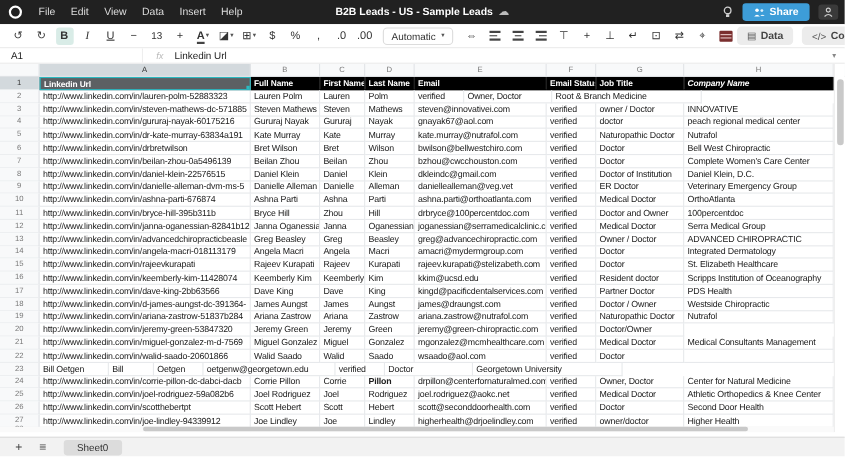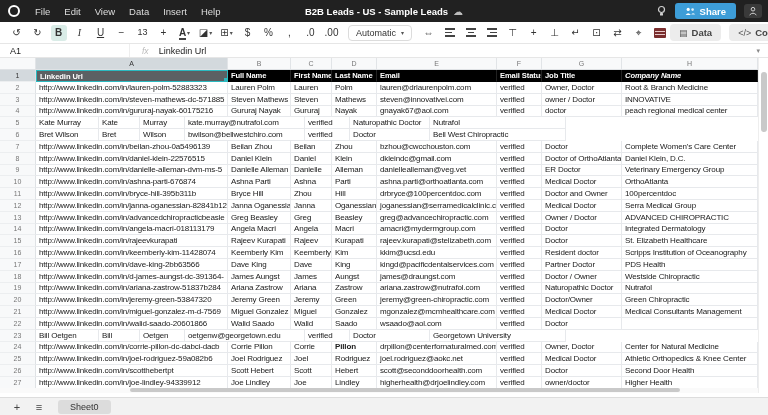--- a/index.html
+++ b/index.html
@@ -216,21 +216,20 @@
           <div class="cell" style="width: 45px;">Email Status</div>
           <div class="cell" style="width: 80px;">Job Title</div>
           <div class="cell" style="width: 136px; font-style: italic;">Company Name</div>
         </div>
         <div class="row">
           <div class="rowno" style="width: 36px;">2</div>
           <div class="cell" style="width: 192px;">http://www.linkedin.com/in/lauren-polm-52883323</div>
           <div class="cell" style="width: 63px;">Lauren Polm</div>
           <div class="cell" style="width: 41px;">Lauren</div>
           <div class="cell" style="width: 45px;">Polm</div>
-          <div class="cell" style="width: 120px;">lauren@drlaurenpolm.com</div>
           <div class="cell" style="width: 45px;">verified</div>
           <div class="cell" style="width: 80px;">Owner, Doctor</div>
           <div class="cell" style="width: 136px;">Root &amp; Branch Medicine</div>
         </div>
         <div class="row">
           <div class="rowno" style="width: 36px;">3</div>
           <div class="cell" style="width: 192px;">http://www.linkedin.com/in/steven-mathews-dc-571885</div>
           <div class="cell" style="width: 63px;">Steven Mathews</div>
           <div class="cell" style="width: 41px;">Steven</div>
           <div class="cell" style="width: 45px;">Mathews</div>
@@ -245,30 +244,32 @@
           <div class="cell" style="width: 63px;">Gururaj Nayak</div>
           <div class="cell" style="width: 41px;">Gururaj</div>
           <div class="cell" style="width: 45px;">Nayak</div>
           <div class="cell" style="width: 120px;">gnayak67@aol.com</div>
           <div class="cell" style="width: 45px;">verified</div>
           <div class="cell" style="width: 80px;">doctor</div>
           <div class="cell" style="width: 136px;">peach regional medical center</div>
         </div>
         <div class="row">
           <div class="rowno" style="width: 36px;">5</div>
+          <div class="cell" style="width: 192px;">http://www.linkedin.com/in/dr-kate-murray-63834a191</div>
           <div class="cell" style="width: 63px;">Kate Murray</div>
           <div class="cell" style="width: 41px;">Kate</div>
           <div class="cell" style="width: 45px;">Murray</div>
           <div class="cell" style="width: 120px;">kate.murray@nutrafol.com</div>
           <div class="cell" style="width: 45px;">verified</div>
           <div class="cell" style="width: 80px;">Naturopathic Doctor</div>
           <div class="cell" style="width: 136px;">Nutrafol</div>
         </div>
         <div class="row">
           <div class="rowno" style="width: 36px;">6</div>
+          <div class="cell" style="width: 192px;">http://www.linkedin.com/in/drbretwilson</div>
           <div class="cell" style="width: 63px;">Bret Wilson</div>
           <div class="cell" style="width: 41px;">Bret</div>
           <div class="cell" style="width: 45px;">Wilson</div>
           <div class="cell" style="width: 120px;">bwilson@bellwestchiro.com</div>
           <div class="cell" style="width: 45px;">verified</div>
           <div class="cell" style="width: 80px;">Doctor</div>
           <div class="cell" style="width: 136px;">Bell West Chiropractic</div>
         </div>
         <div class="row">
           <div class="rowno" style="width: 36px;">7</div>
@@ -282,21 +283,21 @@
           <div class="cell" style="width: 136px;">Complete Women's Care Center</div>
         </div>
         <div class="row">
           <div class="rowno" style="width: 36px;">8</div>
           <div class="cell" style="width: 192px;">http://www.linkedin.com/in/daniel-klein-22576515</div>
           <div class="cell" style="width: 63px;">Daniel Klein</div>
           <div class="cell" style="width: 41px;">Daniel</div>
           <div class="cell" style="width: 45px;">Klein</div>
           <div class="cell" style="width: 120px;">dkleindc@gmail.com</div>
           <div class="cell" style="width: 45px;">verified</div>
-          <div class="cell" style="width: 80px;">Doctor of OrthoAtlanta</div>
+          <div class="cell" style="width: 80px;">Doctor of Institution</div>
           <div class="cell" style="width: 136px;">Daniel Klein, D.C.</div>
         </div>
         <div class="row">
           <div class="rowno" style="width: 36px;">9</div>
           <div class="cell" style="width: 192px;">http://www.linkedin.com/in/danielle-alleman-dvm-ms-5</div>
           <div class="cell" style="width: 63px;">Danielle Alleman</div>
           <div class="cell" style="width: 41px;">Danielle</div>
           <div class="cell" style="width: 45px;">Alleman</div>
           <div class="cell" style="width: 120px;">daniellealleman@veg.vet</div>
           <div class="cell" style="width: 45px;">verified</div>
@@ -415,21 +416,20 @@
         </div>
         <div class="row">
           <div class="rowno" style="width: 36px;">20</div>
           <div class="cell" style="width: 192px;">http://www.linkedin.com/in/jeremy-green-53847320</div>
           <div class="cell" style="width: 63px;">Jeremy Green</div>
           <div class="cell" style="width: 41px;">Jeremy</div>
           <div class="cell" style="width: 45px;">Green</div>
           <div class="cell" style="width: 120px;">jeremy@green-chiropractic.com</div>
           <div class="cell" style="width: 45px;">verified</div>
           <div class="cell" style="width: 80px;">Doctor/Owner</div>
-          <div class="cell" style="width: 136px;">Green Chiropractic</div>
         </div>
         <div class="row">
           <div class="rowno" style="width: 36px;">21</div>
           <div class="cell" style="width: 192px;">http://www.linkedin.com/in/miguel-gonzalez-m-d-7569</div>
           <div class="cell" style="width: 63px;">Miguel Gonzalez</div>
           <div class="cell" style="width: 41px;">Miguel</div>
           <div class="cell" style="width: 45px;">Gonzalez</div>
           <div class="cell" style="width: 120px;">mgonzalez@mcmhealthcare.com</div>
           <div class="cell" style="width: 45px;">verified</div>
           <div class="cell" style="width: 80px;">Medical Doctor</div>

